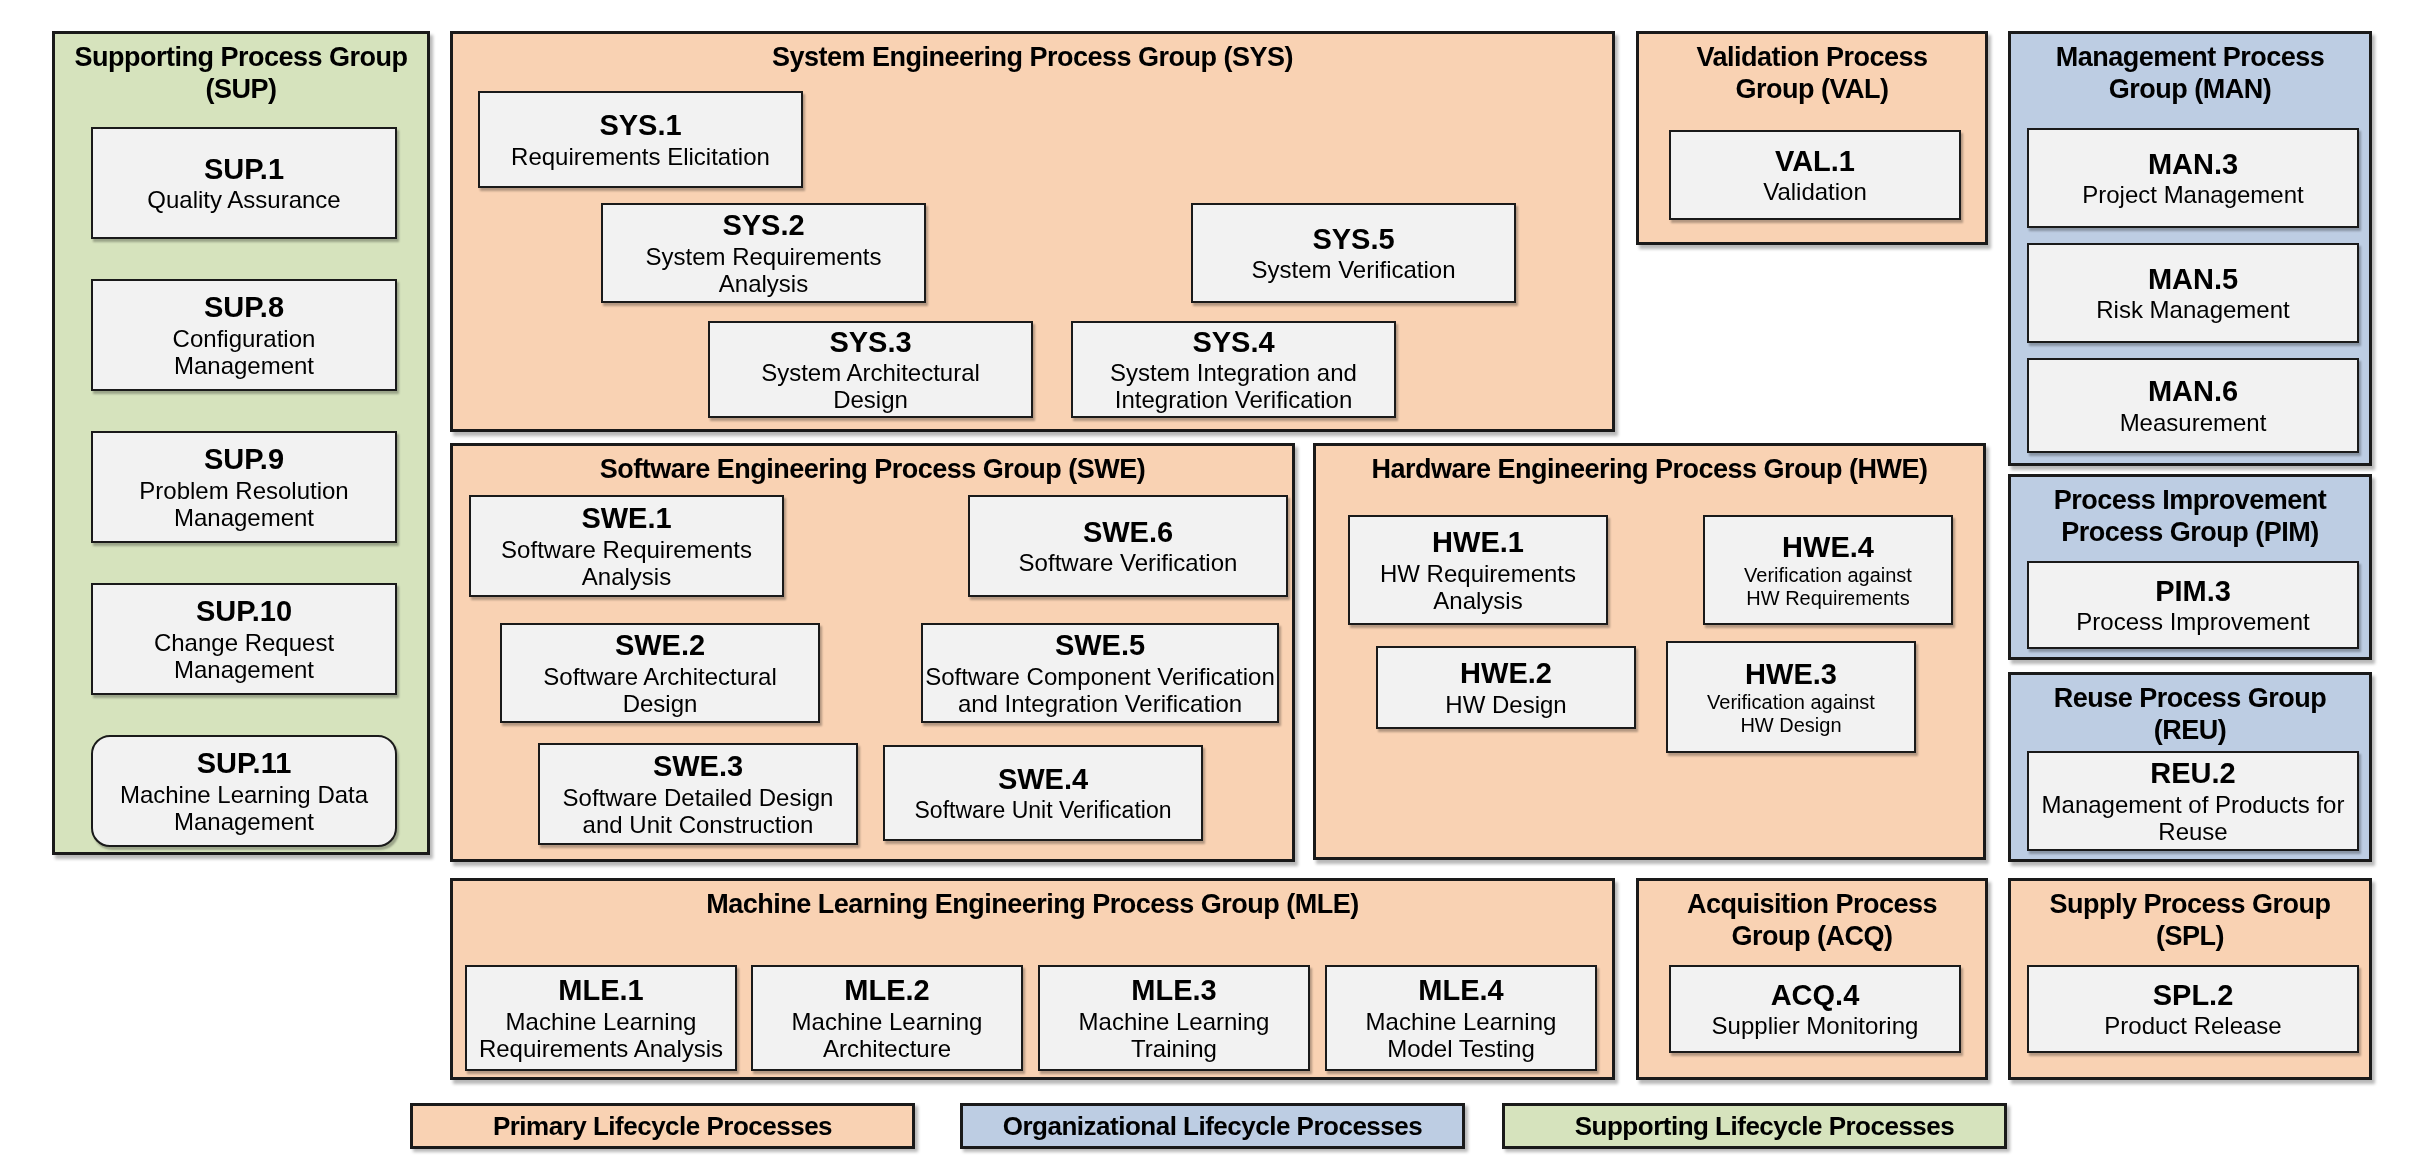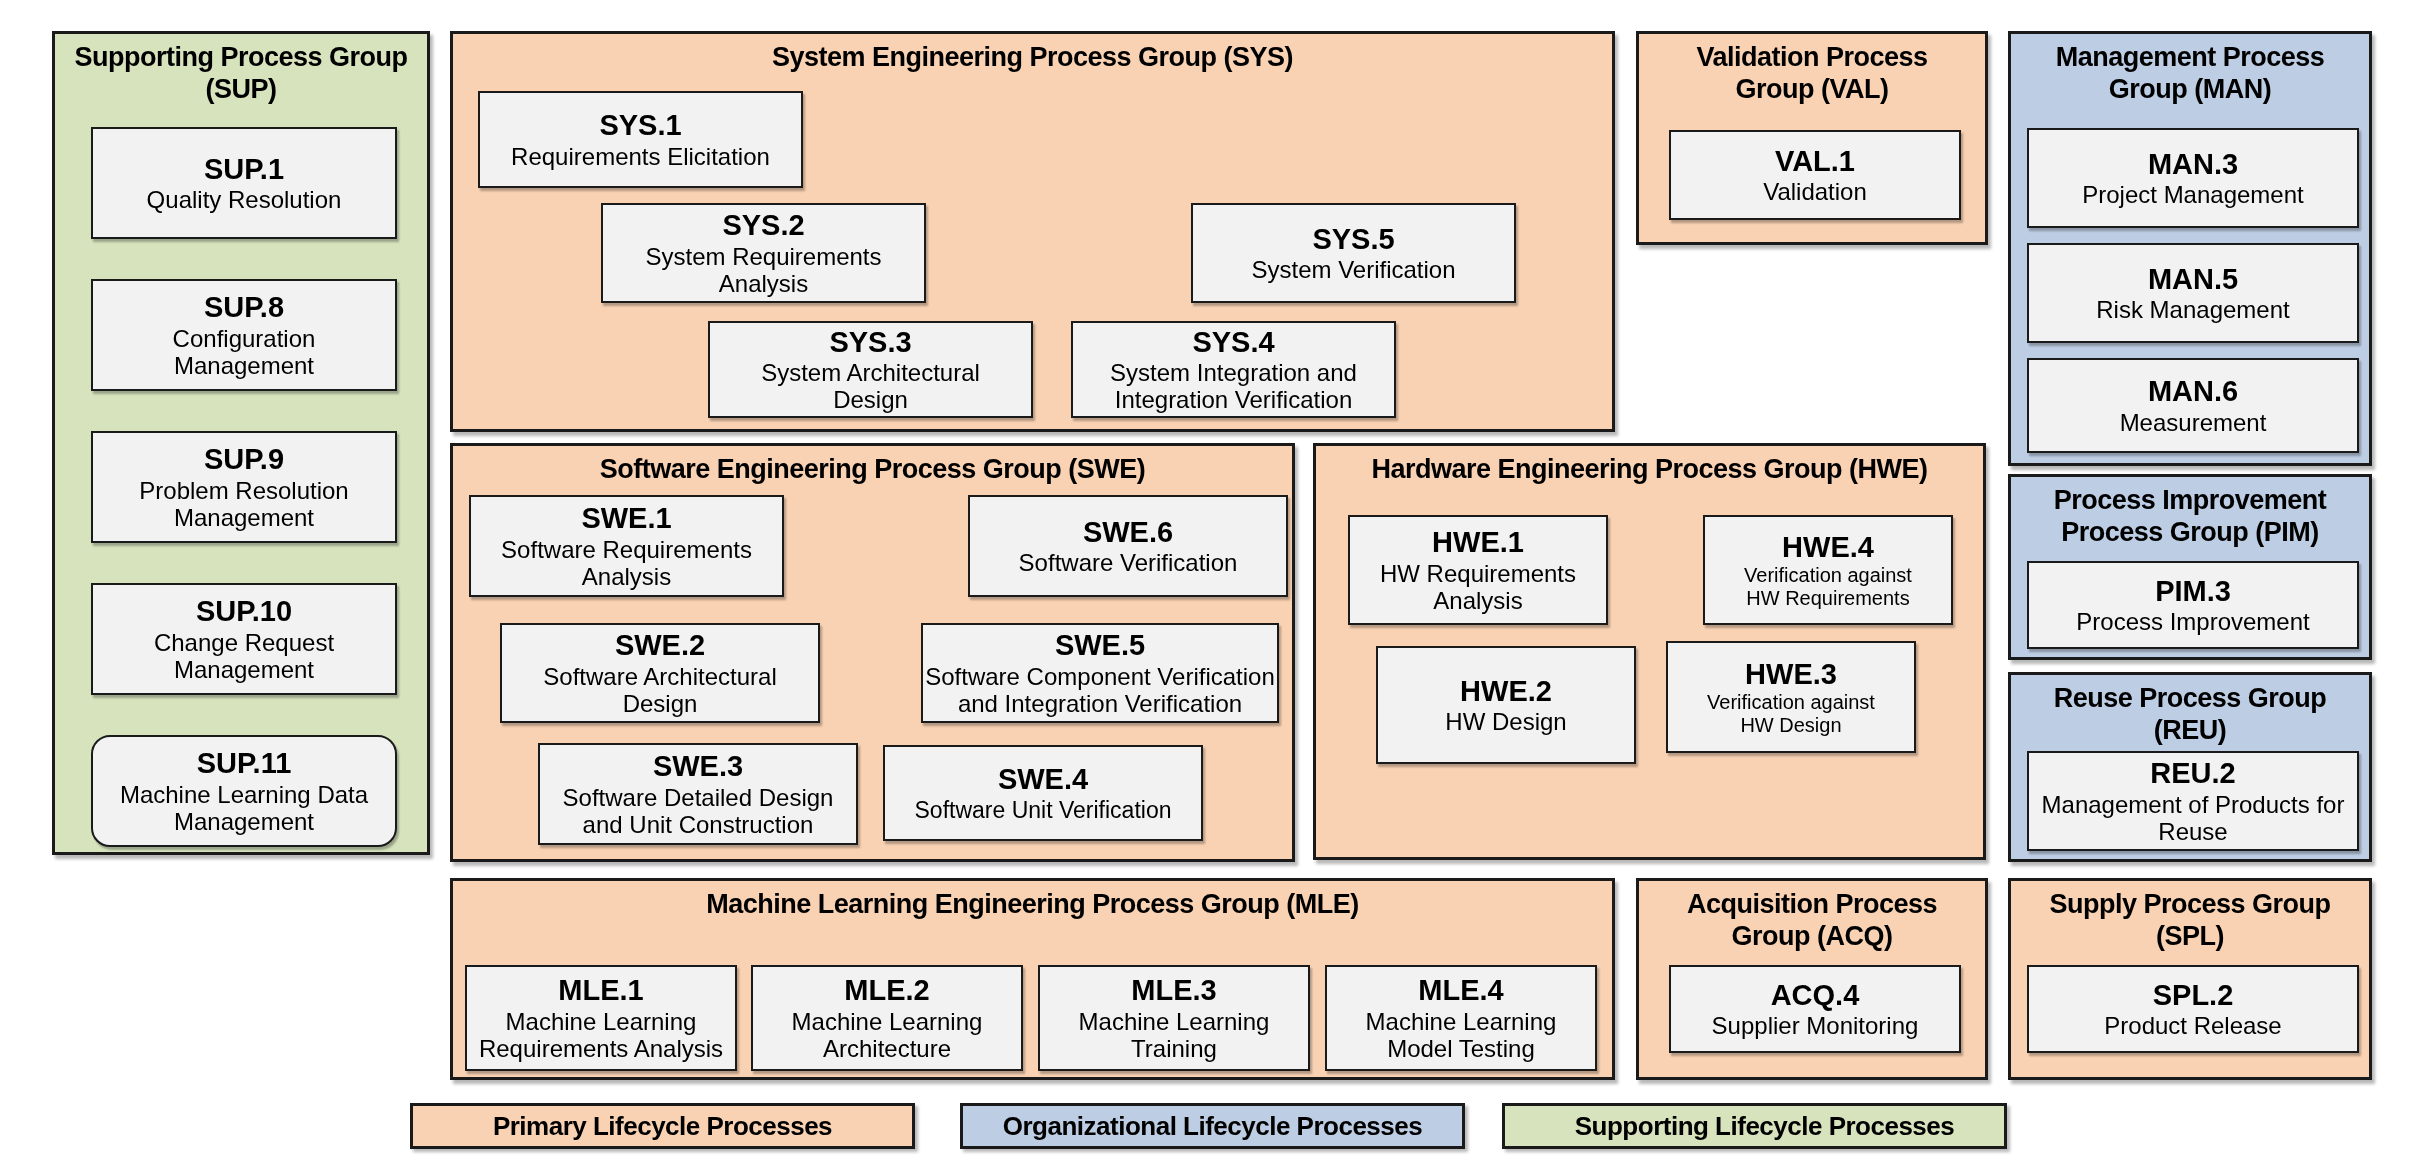--- a/index.html
+++ b/index.html
@@ -50,21 +50,21 @@
   #b-swe2{left:47px;top:177px;width:320px;height:100px;}
   #b-swe3{left:85px;top:297px;width:320px;height:102px;}
   #b-swe4{left:430px;top:299px;width:320px;height:96px;}
   #b-swe5{left:468px;top:177px;width:358px;height:100px;}
   #b-swe6{left:515px;top:49px;width:320px;height:102px;}
   #b-swe5 .p-label{font-size:24px;}
   #b-swe4 .p-label{font-size:23px;}
 
   
   #b-hwe1{left:32px;top:69px;width:260px;height:110px;}
-  #b-hwe2{left:60px;top:200px;width:260px;height:118px;}
+  #b-hwe2{left:60px;top:200px;width:260px;height:83px;}
   #b-hwe3{left:350px;top:195px;width:250px;height:112px;}
   #b-hwe4{left:387px;top:69px;width:250px;height:110px;}
   #b-hwe3 .p-label,#b-hwe4 .p-label{font-size:20px;}
 
   
   #b-val1{left:30px;top:96px;width:292px;height:90px;}
   #g-man .pbox{left:16px;width:332px;}
   #b-man3{top:94px;height:100px;}
   #b-man5{top:209px;height:100px;}
   #b-man6{top:324px;height:95px;}
@@ -89,21 +89,21 @@
 </head>
 <body>
 
 <div class="page">
 
   <section class="group cat-supporting" id="g-sup">
     <h2 class="g-title">Supporting Process Group
 (SUP)</h2>
     <div class="pbox" id="b-sup1">
       <div class="p-code">SUP.1</div>
-      <div class="p-label">Quality Resolution</div>
+      <div class="p-label">Quality Assurance</div>
     </div>
     <div class="pbox" id="b-sup8">
       <div class="p-code">SUP.8</div>
       <div class="p-label">Configuration
 Management</div>
     </div>
     <div class="pbox" id="b-sup9">
       <div class="p-code">SUP.9</div>
       <div class="p-label">Problem Resolution
 Management</div>

